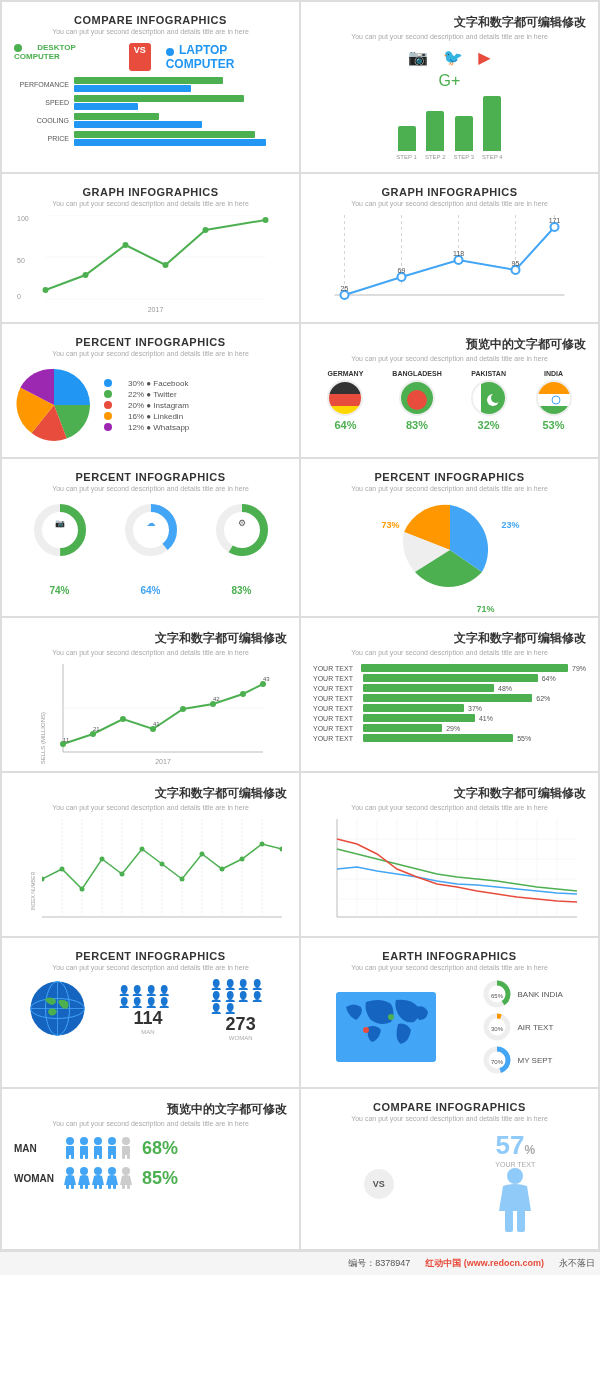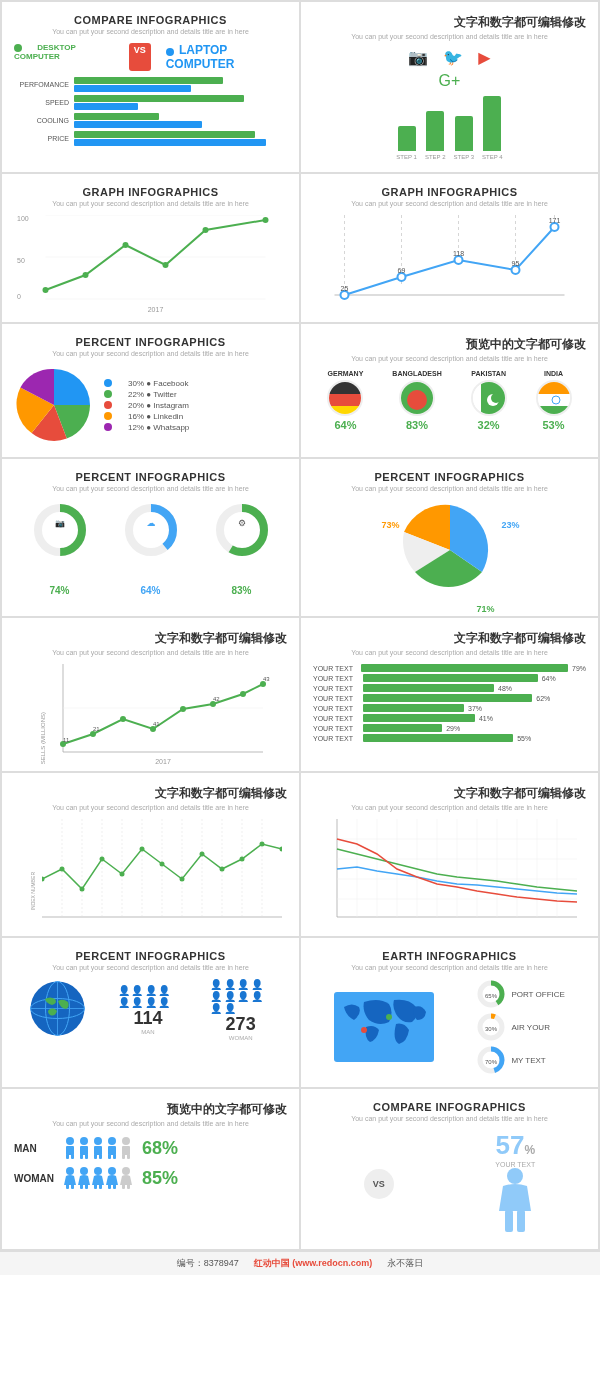--- a/index.html
+++ b/index.html
@@ -59,21 +59,21 @@
     .gender-row { display: flex; align-items: center; margin: 8px 0; gap: 5px; }
     .gender-label { font-size: 10px; font-weight: bold; color: #333; width: 45px; }
     .gender-icons { display: flex; gap: 2px; }
     .gender-pct { font-size: 18px; font-weight: bold; color: #4CAF50; margin-left: 5px; }
 
     
     .compare-bottom { display: flex; align-items: center; justify-content: space-around; margin-top: 5px; }
     .vs-circle { width: 30px; height: 30px; border-radius: 50%; background: #eee; display: flex; align-items: center; justify-content: center; font-size: 9px; font-weight: bold; color: #555; }
 
     
-    .footer { background: #f5f5f5; text-align: center; padding: 5px; font-size: 9px; color: #555; border-top: 1px solid #ddd; display: flex; justify-content: center; gap: 15px; }
+    .footer { background: #f5f5f5; text-align: center; padding: 5px; font-size: 9px; color: #555; border-top: 1px solid #ddd; display: flex; justify-content: flex-end; gap: 15px; }
     .footer-red { color: #e74c3c; font-weight: bold; }
   </style>
 </head>
 <body>
 
 <div class="grid">
 
   <div class="cell">
     <div class="section-title">COMPARE INFOGRAPHICS</div>
     <div class="section-subtitle">You can put your second description and details title are in here</div>
@@ -624,37 +624,37 @@
         <circle cx="55" cy="25" r="3" fill="#4CAF50"></circle>
       </svg>
 
       <div style="display:flex;flex-direction:column;gap:3px;">
         <div style="display:flex;align-items:center;gap:5px;">
           <svg width="30" height="30" viewBox="0 0 30 30">
             <circle cx="15" cy="15" r="11" fill="none" stroke="#eee" stroke-width="5"></circle>
             <circle cx="15" cy="15" r="11" fill="none" stroke="#4CAF50" stroke-width="5" stroke-dasharray="45 69" stroke-dashoffset="17" transform="rotate(-90 15 15)"></circle>
             <text x="15" y="19" text-anchor="middle" font-size="6" fill="#555">65%</text>
           </svg>
-          <span style="font-size:8px;color:#555;">PORT OFFICE</span>
+          <span style="font-size:8px;color:#555;">BANK INDIA</span>
         </div>
         <div style="display:flex;align-items:center;gap:5px;">
           <svg width="30" height="30" viewBox="0 0 30 30">
             <circle cx="15" cy="15" r="11" fill="none" stroke="#eee" stroke-width="5"></circle>
             <circle cx="15" cy="15" r="11" fill="none" stroke="#FF9800" stroke-width="5" stroke-dasharray="21 69" stroke-dashoffset="17" transform="rotate(-90 15 15)"></circle>
             <text x="15" y="19" text-anchor="middle" font-size="6" fill="#555">30%</text>
           </svg>
-          <span style="font-size:8px;color:#555;">AIR YOUR</span>
+          <span style="font-size:8px;color:#555;">AIR TEXT</span>
         </div>
         <div style="display:flex;align-items:center;gap:5px;">
           <svg width="30" height="30" viewBox="0 0 30 30">
             <circle cx="15" cy="15" r="11" fill="none" stroke="#eee" stroke-width="5"></circle>
             <circle cx="15" cy="15" r="11" fill="none" stroke="#42a5f5" stroke-width="5" stroke-dasharray="48 69" stroke-dashoffset="17" transform="rotate(-90 15 15)"></circle>
             <text x="15" y="19" text-anchor="middle" font-size="6" fill="#555">70%</text>
           </svg>
-          <span style="font-size:8px;color:#555;">MY TEXT</span>
+          <span style="font-size:8px;color:#555;">MY SEPT</span>
         </div>
       </div>
     </div>
   </div>
 
   <div class="cell">
     <div class="section-title-cn">预览中的文字都可修改</div>
     <div class="section-subtitle">You can put your second description and details title are in here</div>
     <div style="margin-top:10px;">
 

